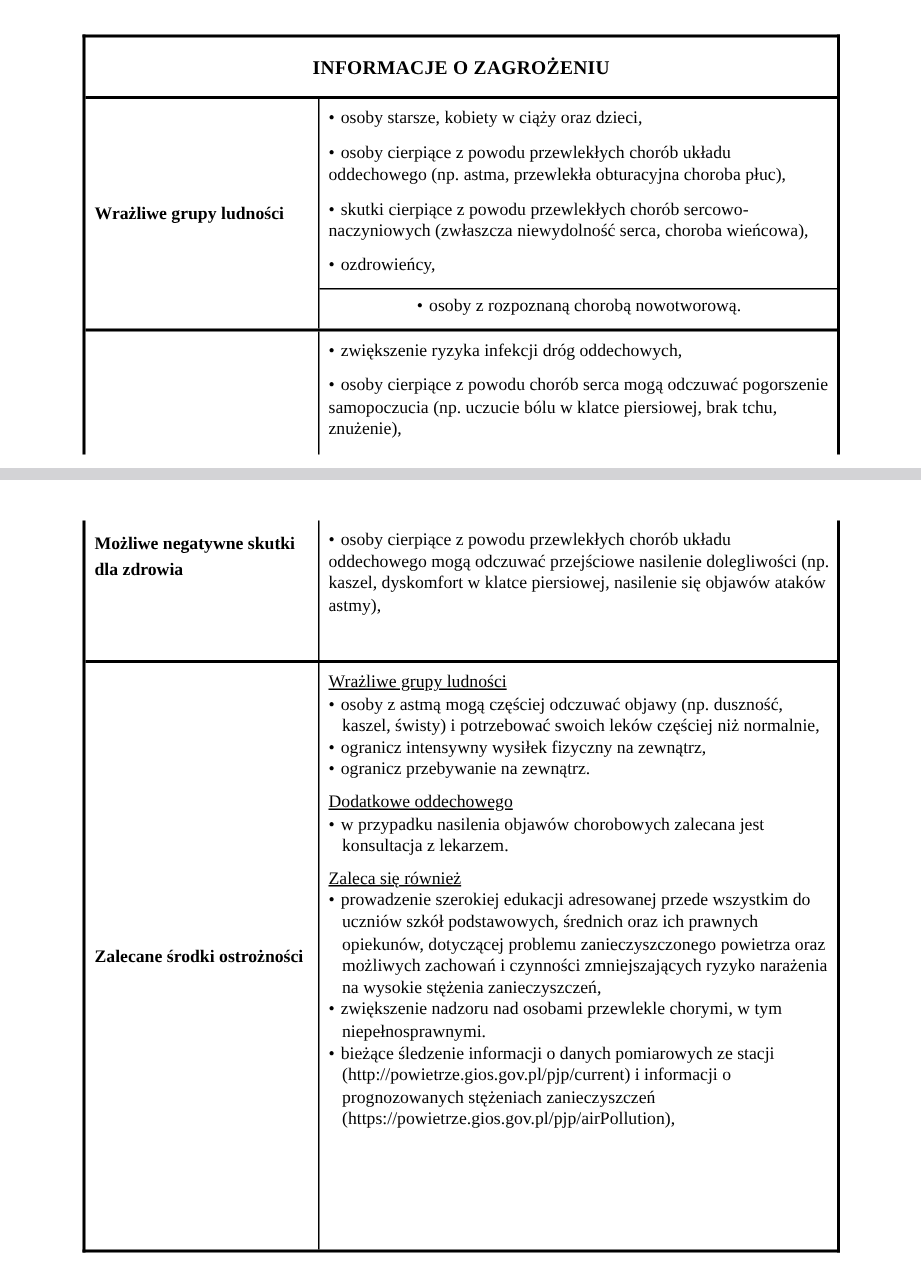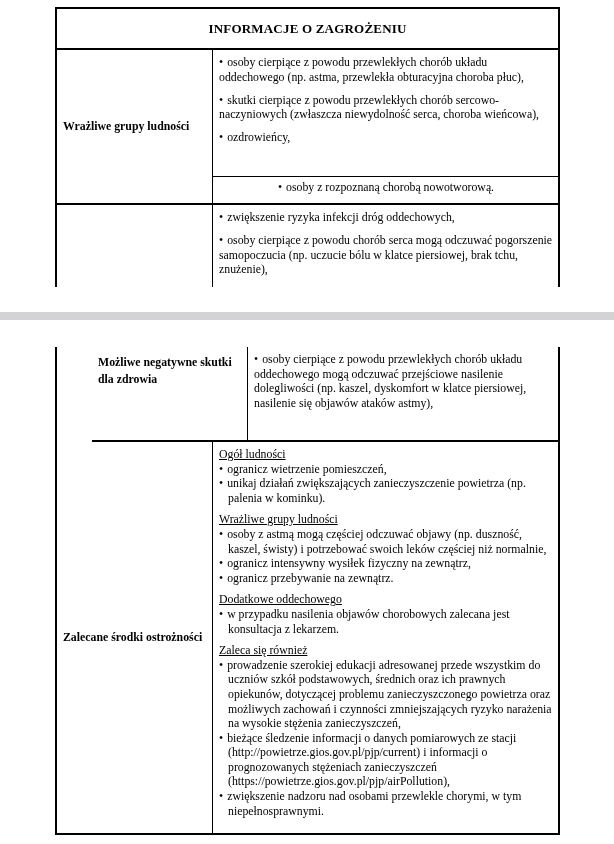--- a/index.html
+++ b/index.html
@@ -21,32 +21,32 @@
   .page-gap{
     position:absolute;left:0;top:312px;width:614px;height:8px;
     background:var(--gap);
   }
   .seg{
     position:absolute;left:55px;width:505px;
     box-sizing:border-box;
     border:2px solid var(--border);
     background:var(--bg);
   }
-  .seg1{top:7px;height:280px;border-bottom:none;}
+  .seg1{top:23px;height:280px;border-bottom:none;}
   .seg2{top:347px;height:488px;border-top:none;display:flex;flex-direction:column;}
   .title-row{
     height:39px;border-bottom:2px solid var(--border);
     display:flex;align-items:center;justify-content:center;
     font-weight:bold;font-size:13px;letter-spacing:.2px;
   }
   .trow{display:flex;align-items:stretch;box-sizing:border-box;}
   .row-sep{border-bottom:2px solid var(--border);}
   .row1{height:155px;}
   .row2{height:82px;}
-  .rowA{height:95px;margin-left:35px;}
+  .rowA{height:95px;}
   .rowB{flex:1;min-height:0;}
   .label-cell{
     width:156px;flex:none;box-sizing:border-box;
     border-right:1px solid var(--border);
     font-weight:bold;font-size:11.8px;line-height:17px;
     padding:0 3px 0 6px;
     display:flex;align-items:center;
   }
   .label-top{align-items:flex-start;padding-top:7px;}
   .content-cell{
@@ -69,20 +69,21 @@
 <div class="canvas">
 
   <div class="seg seg1">
 
     <div class="title-row">INFORMACJE O ZAGROŻENIU</div>
 
     <div class="trow row1 row-sep">
       <div class="label-cell">Wrażliwe grupy ludności</div>
       <div class="content-cell">
         <div class="cell-pad subA">
+            <div class="bullet-para"><span class="b">•</span><span>osoby starsze, kobiety w ciąży oraz dzieci,</span></div>
             <div class="bullet-para"><span class="b">•</span><span>osoby cierpiące z powodu przewlekłych chorób układu oddechowego (np. astma, przewlekła obturacyjna choroba płuc),</span></div>
             <div class="bullet-para"><span class="b">•</span><span>skutki cierpiące z powodu przewlekłych chorób sercowo-naczyniowych (zwłaszcza niewydolność serca, choroba wieńcowa),</span></div>
             <div class="bullet-para"><span class="b">•</span><span>ozdrowieńcy,</span></div>
           </div>
         <div class="subB">
             <div class="bullet-para"><span class="b">•</span><span>osoby z rozpoznaną chorobą nowotworową.</span></div>
           </div>
       </div>
     </div>
 
@@ -109,46 +110,39 @@
             <div class="bullet-para"><span class="b">•</span><span>osoby cierpiące z powodu przewlekłych chorób układu oddechowego mogą odczuwać przejściowe nasilenie dolegliwości (np. kaszel, dyskomfort w klatce piersiowej, nasilenie się objawów ataków astmy),</span></div>
           </div>
       </div>
     </div>
 
     <div class="trow rowB">
       <div class="label-cell">Zalecane środki ostrożności</div>
       <div class="content-cell">
         <div class="cell-pad">
             <div class="section">
-            <div class="section-heading">Ogół ludności</div>
-            <div>
-                <div class="tight-bullet"><span class="b">•</span><span>ogranicz wietrzenie pomieszczeń,</span></div>
-                <div class="tight-bullet"><span class="b">•</span><span>unikaj działań zwiększających zanieczyszczenie powietrza (np. palenia w kominku).</span></div>
-              </div>
-          </div>
-            <div class="section">
             <div class="section-heading">Wrażliwe grupy ludności</div>
             <div>
                 <div class="tight-bullet"><span class="b">•</span><span>osoby z astmą mogą częściej odczuwać objawy (np. duszność, kaszel, świsty) i potrzebować swoich leków częściej niż normalnie,</span></div>
                 <div class="tight-bullet"><span class="b">•</span><span>ogranicz intensywny wysiłek fizyczny na zewnątrz,</span></div>
                 <div class="tight-bullet"><span class="b">•</span><span>ogranicz przebywanie na zewnątrz.</span></div>
               </div>
           </div>
             <div class="section">
             <div class="section-heading">Dodatkowe oddechowego</div>
             <div>
                 <div class="tight-bullet"><span class="b">•</span><span>w przypadku nasilenia objawów chorobowych zalecana jest konsultacja z lekarzem.</span></div>
               </div>
           </div>
             <div class="section">
             <div class="section-heading">Zaleca się również</div>
             <div>
                 <div class="tight-bullet"><span class="b">•</span><span>prowadzenie szerokiej edukacji adresowanej przede wszystkim do uczniów szkół podstawowych, średnich oraz ich prawnych opiekunów, dotyczącej problemu zanieczyszczonego powietrza oraz możliwych zachowań i czynności zmniejszających ryzyko narażenia na wysokie stężenia zanieczyszczeń,</span></div>
+                <div class="tight-bullet"><span class="b">•</span><span>zwiększenie nadzoru nad osobami przewlekle chorymi, w tym niepełnosprawnymi.</span></div>
                 <div class="tight-bullet"><span class="b">•</span><span>bieżące śledzenie informacji o danych pomiarowych ze stacji (http://powietrze.gios.gov.pl/pjp/current) i informacji o prognozowanych stężeniach zanieczyszczeń (https://powietrze.gios.gov.pl/pjp/airPollution),</span></div>
-                <div class="tight-bullet"><span class="b">•</span><span>zwiększenie nadzoru nad osobami przewlekle chorymi, w tym niepełnosprawnymi.</span></div>
               </div>
           </div>
           </div>
       </div>
     </div>
 
   </div>
 
 </div>
 

